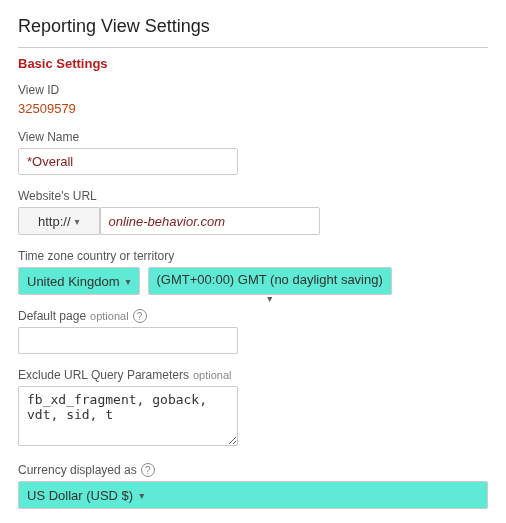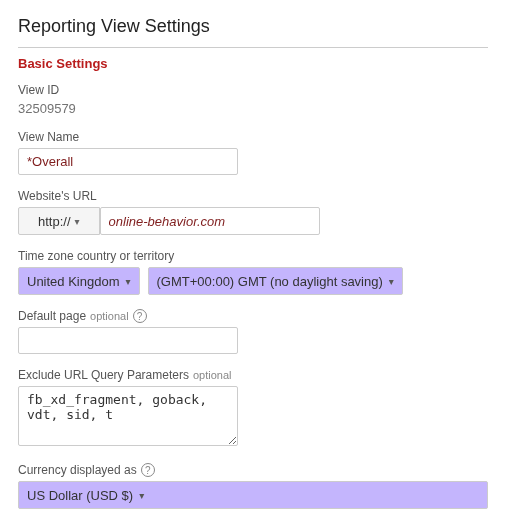--- a/index.html
+++ b/index.html
@@ -51,21 +51,21 @@
       gap: 4px;
     }
 
     .field-label .optional {
       color: #888;
       font-size: 11px;
     }
 
     .field-value {
       font-size: 13px;
-      color: #737373;
+      color: #c2410c;
       margin-top: 2px;
     }
 
     input[type="text"] {
       border: 1px solid #ccc;
       border-radius: 2px;
       padding: 5px 8px;
       font-size: 13px;
       color: #7f1d1d;
       outline: none;
@@ -114,40 +114,41 @@
       display: flex;
       align-items: center;
       gap: 8px;
     }
 
     .select-box {
       display: flex;
       align-items: center;
       border: 1px solid #ccc;
       border-radius: 2px;
-      background: #c4b5fd;
+      background: #5eead4;
       padding: 4px 8px;
       font-size: 13px;
       color: #333;
       cursor: pointer;
       gap: 6px;
       height: 28px;
     }
 
     .select-box .chevron {
       font-size: 10px;
       color: #555;
     }
 
     .tz-country {
       min-width: 110px;
     }
 
     .tz-gmt {
       min-width: 200px;
+      flex-direction: column;
     }
 
     .default-page-input {
       width: 220px;
     }
 
     textarea {
       border: 1px solid #ccc;
       border-radius: 2px;
       padding: 5px 8px;

